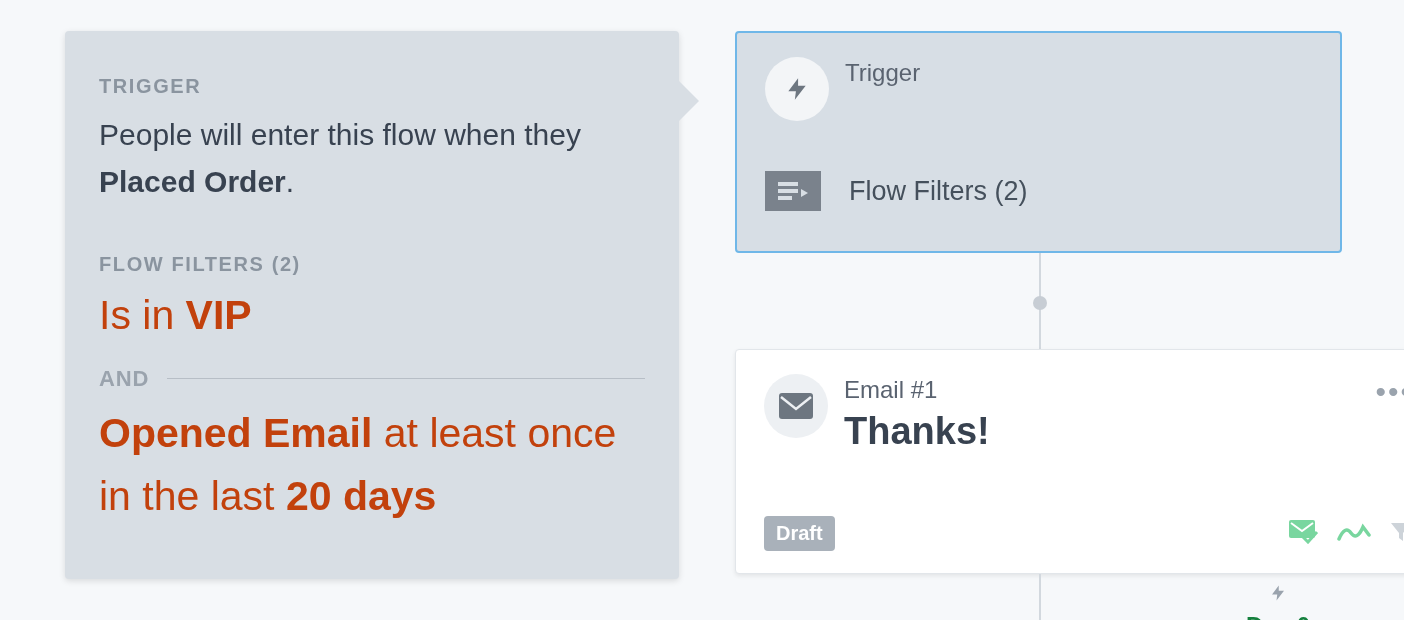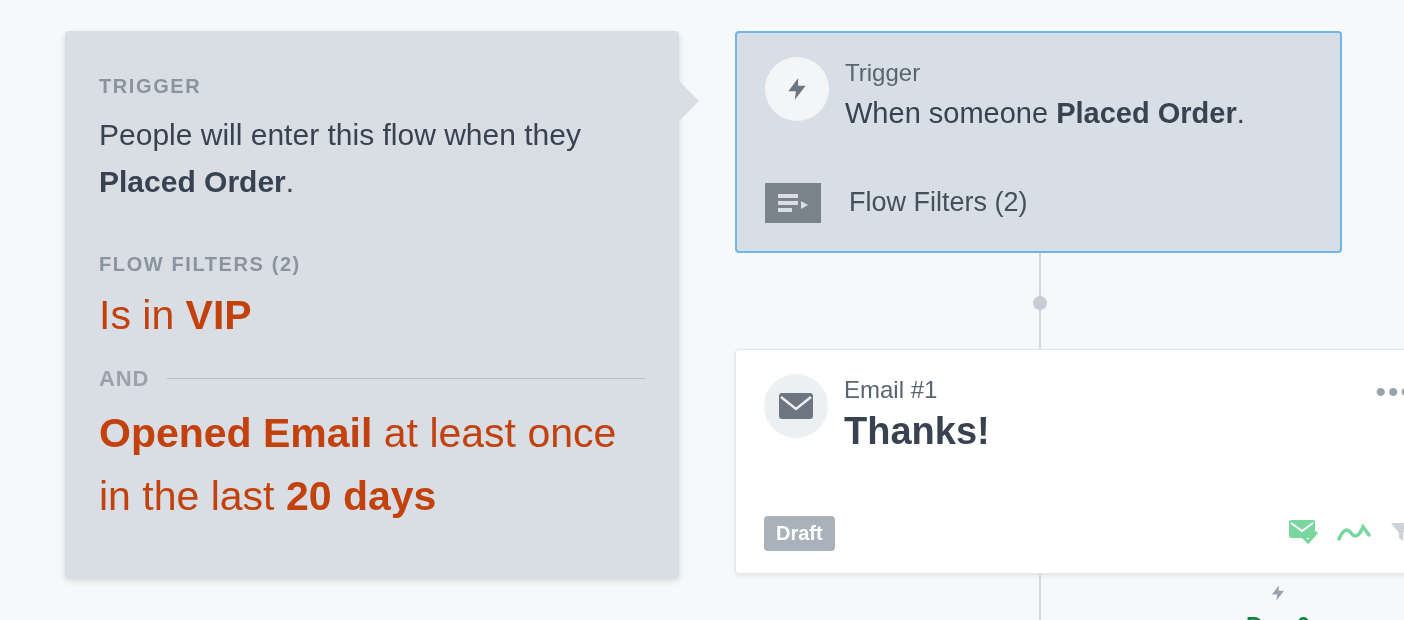--- a/index.html
+++ b/index.html
@@ -284,23 +284,20 @@
 
   <div class="trigger-card">
     <div class="trigger-row">
       <div class="icon-wrap">
         <svg width="26" height="32" viewBox="0 0 24 24" fill="#6d7680">
             <path d="M13 2 L4 14 L11 14 L10 22 L20 9 L13 9 Z"></path>
           </svg>
       </div>
       <div>
         <div class="trigger-head">Trigger</div>
-        <div class="trigger-body">
-          <span>When someone </span><strong>Placed Order</strong><span>.</span>
-        </div>
       </div>
     </div>
     <div class="flow-filters-row">
       <div class="filter-icon-box">
         <svg width="34" height="22" viewBox="0 0 34 22">
           <rect x="2" y="2" width="20" height="4" fill="#d8dee4"></rect>
           <rect x="2" y="9" width="20" height="4" fill="#d8dee4"></rect>
           <rect x="2" y="16" width="14" height="4" fill="#d8dee4"></rect>
           <polygon points="25,9 32,13 25,17" fill="#d8dee4"></polygon>
         </svg>

